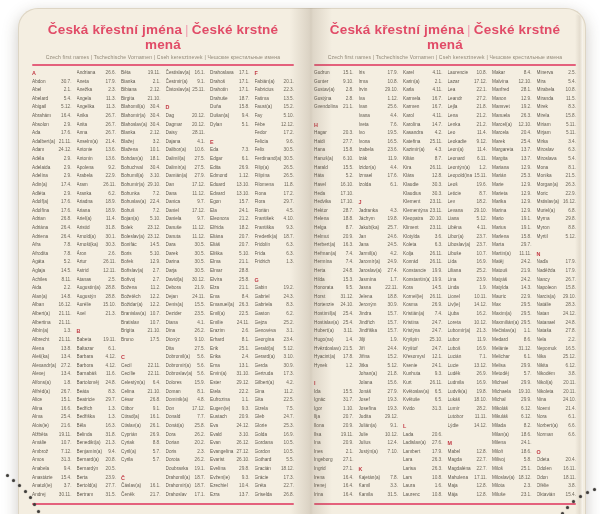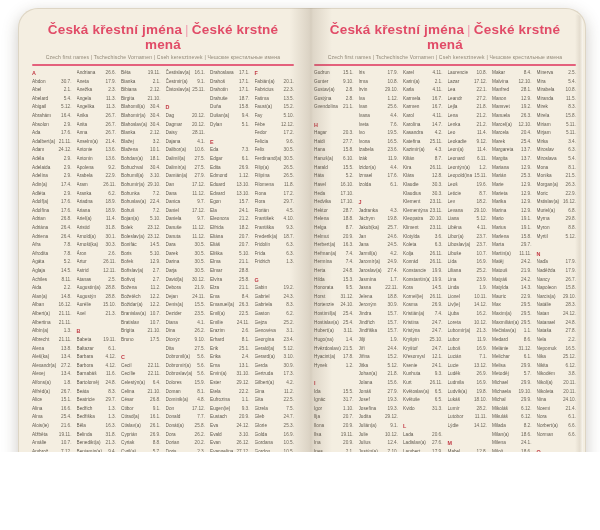--- a/index.html
+++ b/index.html
@@ -1,16 +1,16 @@
 <!DOCTYPE html>
 <html><head>
 <meta charset="utf-8">
 <style>
   html,body{margin:0;padding:0;}
-  .stage{position:relative;width:600px;height:452px;background:#ffffff;overflow:hidden;
+  .stage{position:relative;width:600px;height:514px;background:#ffffff;overflow:hidden;
          font-family:"Liberation Sans", sans-serif;}
   .book{position:absolute;left:18px;top:8px;width:568px;height:540px;
         background:#f4eee1;border-radius:20px;
         box-shadow:0 5px 16px rgba(70,58,40,.28), 0 0 0 1px #ddd5c4 inset;}
   .spine{position:absolute;top:0;bottom:0;left:272px;width:42px;pointer-events:none;
          background:linear-gradient(90deg, rgba(110,92,70,0) 0%, rgba(110,92,70,.18) 45%,
                      rgba(110,92,70,.22) 50%, rgba(110,92,70,.16) 55%, rgba(110,92,70,0) 100%);}
   .edge-right{position:absolute;top:6px;bottom:6px;right:3px;width:8px;border-radius:0 16px 16px 0;
          background:linear-gradient(90deg, rgba(110,92,70,0), rgba(110,92,70,.12) 60%, rgba(255,255,255,.5));}
   .page{position:absolute;top:0;height:100%;width:262px;}

